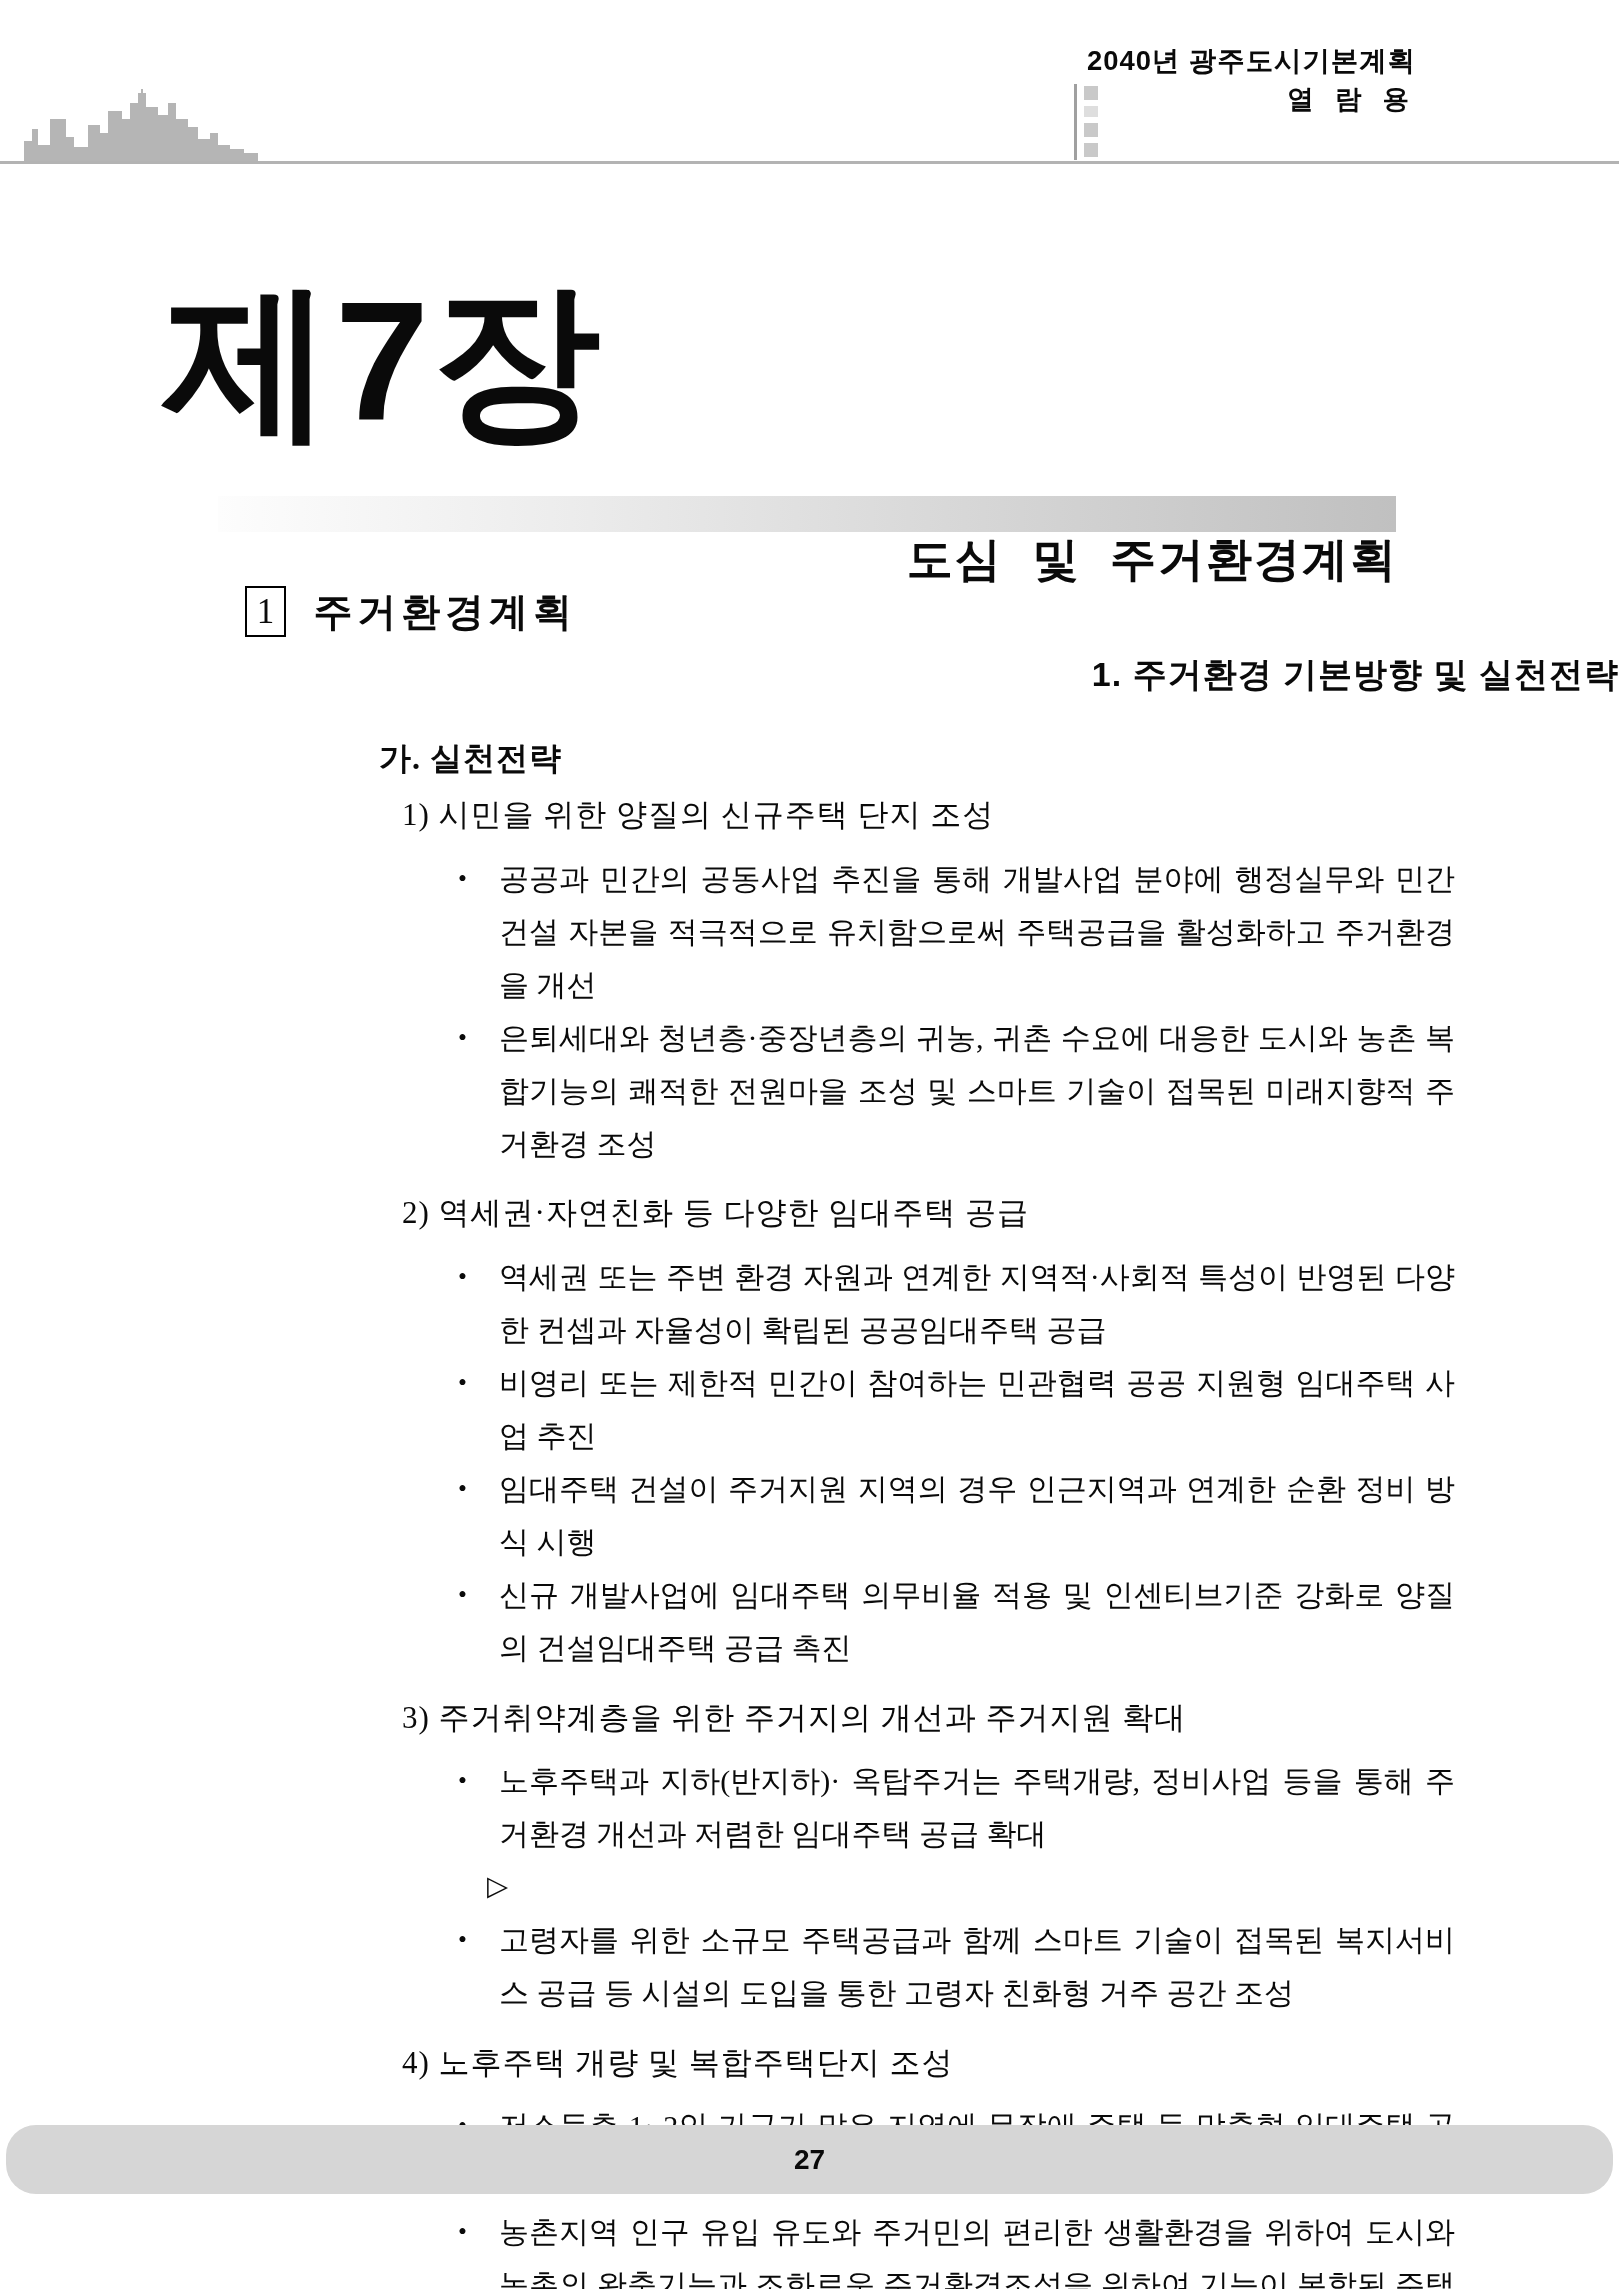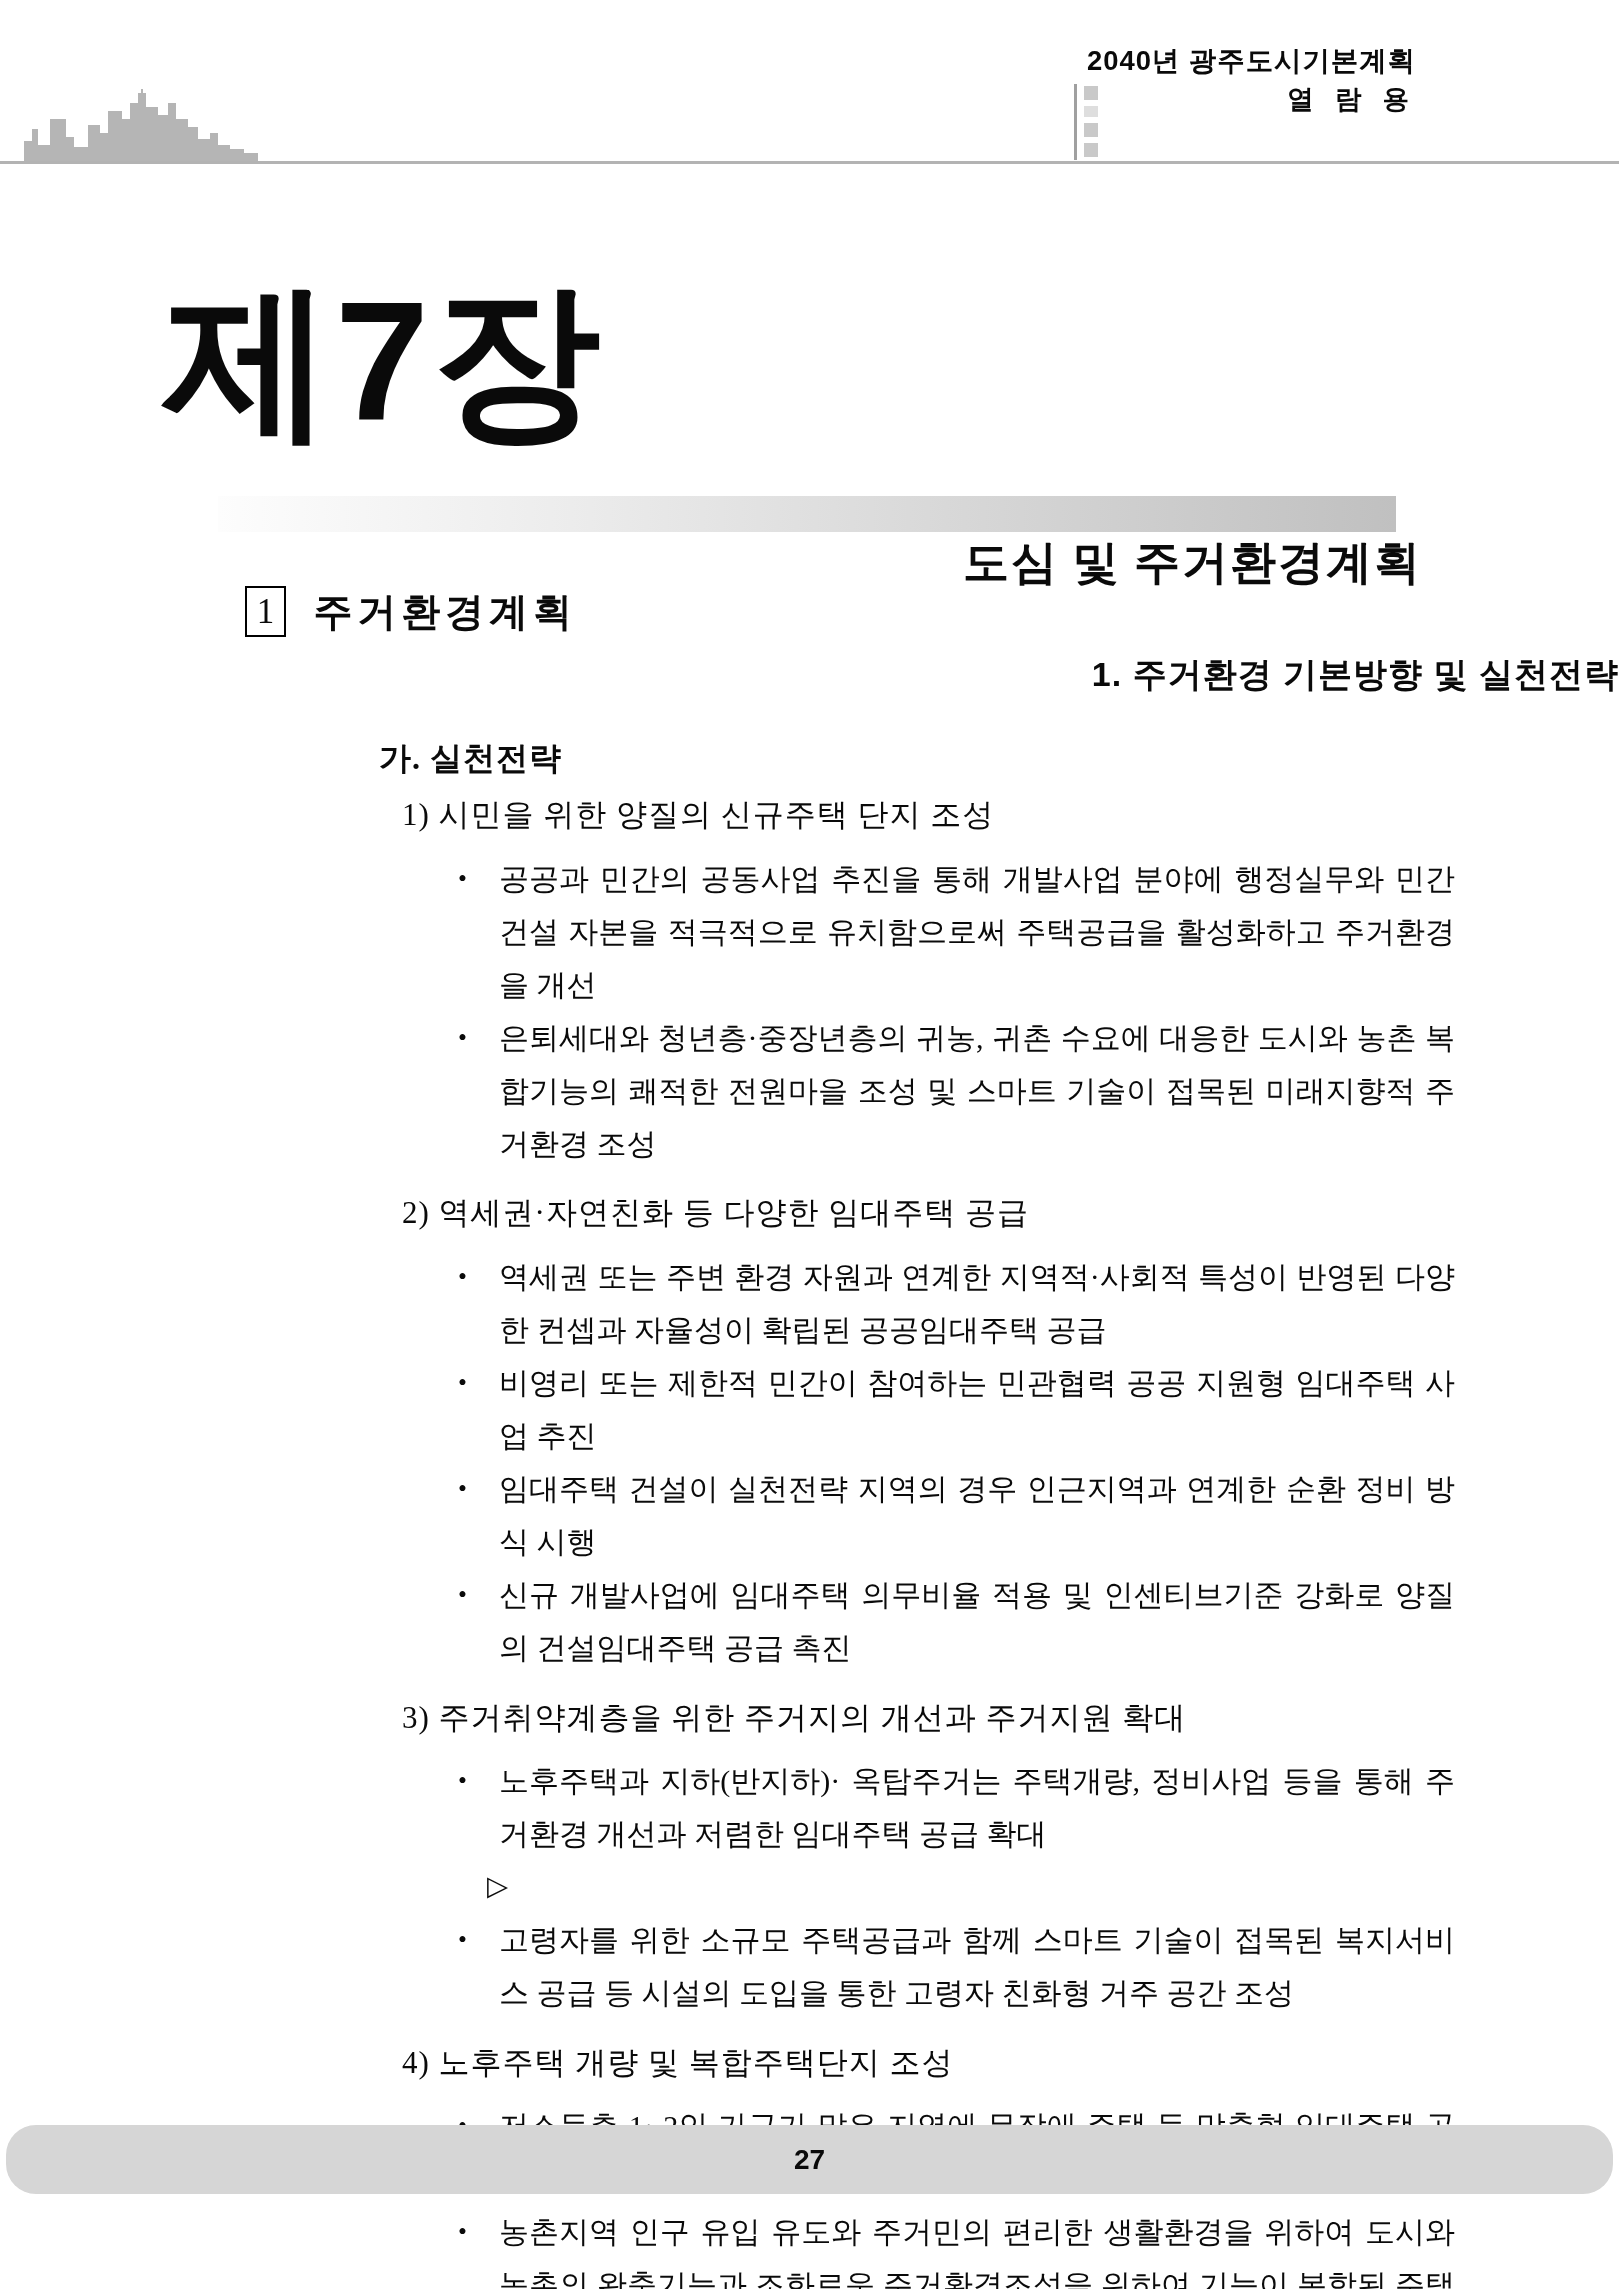--- a/index.html
+++ b/index.html
@@ -34,22 +34,22 @@
   .chapter-number{
     position:absolute;top:276px;left:163px;
     font-family:"Liberation Sans", sans-serif;
     font-weight:900;font-size:169px;line-height:1;letter-spacing:2.9px;
   }
   .title-bar{
     position:absolute;top:496px;left:218px;width:1178px;height:36px;
     background:linear-gradient(to right,#fdfdfd 0%,#ececec 30%,#d6d6d6 65%,#c0c0c0 100%);
   }
   .chapter-title{
-    position:absolute;top:538px;right:197px;
-    font-family:Liberation Serif, serif;
+    position:absolute;top:538px;right:221px;
+    font-family:Liberation Mono, monospace;
     font-weight:800;font-size:46px;line-height:1.1;letter-spacing:2px;
   }
   
   .section-area{position:absolute;top:586px;left:0;width:1619px;}
   .sec-head{
     margin-left:245px;line-height:51px;
     font-family:"Liberation Sans", sans-serif;font-weight:800;font-size:39px;
     display:flex;align-items:center;
   }
   .sec-badge{
@@ -175,21 +175,21 @@
           <div class="item-row bullet">
             <span class="marker">•</span>
             <span class="item-text">역세권 또는 주변 환경 자원과 연계한 지역적·사회적 특성이 반영된 다양한 컨셉과 자율성이 확립된 공공임대주택 공급</span>
           </div>
           <div class="item-row bullet">
             <span class="marker">•</span>
             <span class="item-text">비영리 또는 제한적 민간이 참여하는 민관협력 공공 지원형 임대주택 사업 추진</span>
           </div>
           <div class="item-row bullet">
             <span class="marker">•</span>
-            <span class="item-text">임대주택 건설이 실천전략 지역의 경우 인근지역과 연계한 순환 정비 방식 시행</span>
+            <span class="item-text">임대주택 건설이 주거지원 지역의 경우 인근지역과 연계한 순환 정비 방식 시행</span>
           </div>
           <div class="item-row bullet">
             <span class="marker">•</span>
             <span class="item-text">신규 개발사업에 임대주택 의무비율 적용 및 인센티브기준 강화로 양질의 건설임대주택 공급 촉진</span>
           </div>
         </div>
         <div class="strategy-block">
           <div class="strategy-heading">3) 주거취약계층을 위한 주거지의 개선과 주거지원 확대</div>
           <div class="item-row bullet">
             <span class="marker">•</span>

